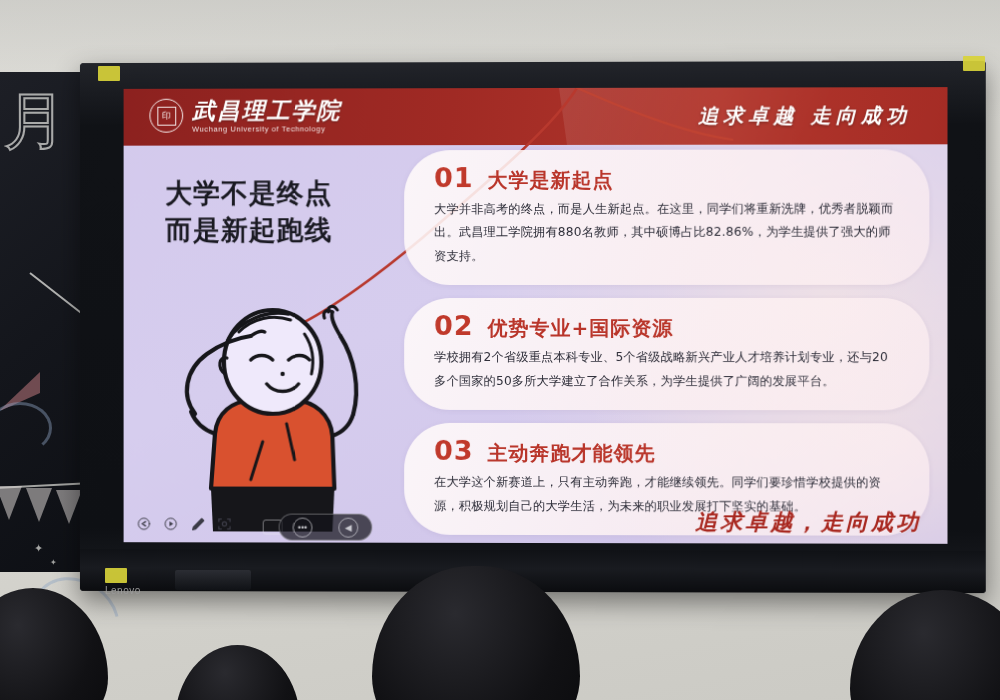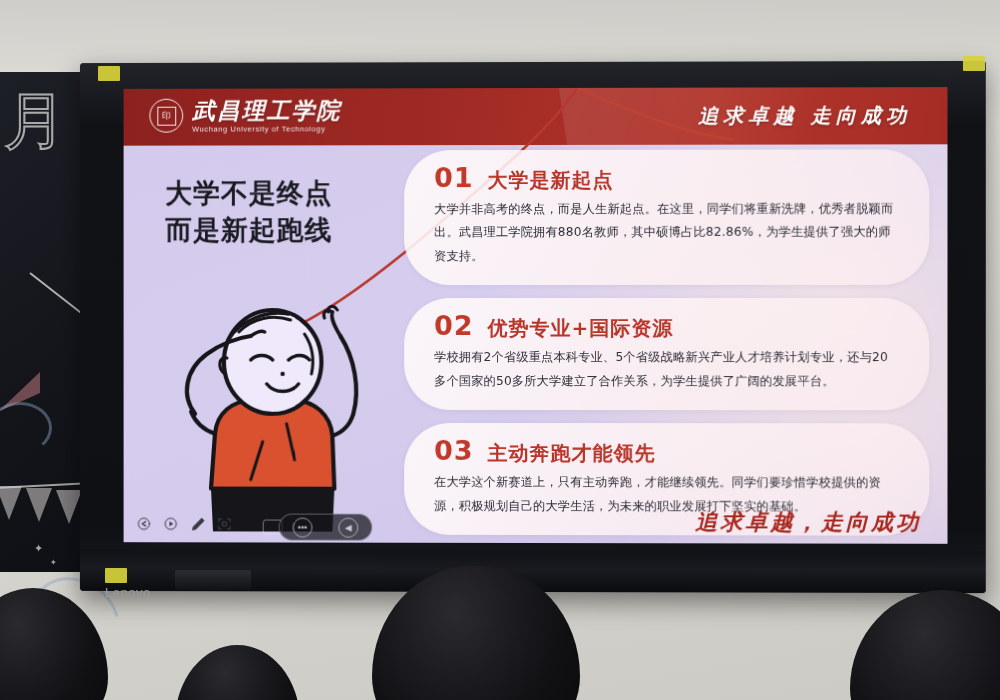--- a/index.html
+++ b/index.html
@@ -66,21 +66,21 @@
   .tv-inner{position:absolute;inset:0;background:linear-gradient(180deg,#22242a,#101216 12%,#0e1014 88%,#1b1d22);border-radius:4px;}
   .tv-screen{
     position:absolute;left:44px;top:26px;width:824px;height:455px;
     overflow:hidden;background:#cfc6e8;
   }
   .corner-mark{position:absolute;width:22px;height:15px;background:#d8d33a;opacity:.92;border-radius:1px;}
   .cm-tl{left:98px;top:66px;}
   .cm-tr{left:963px;top:56px;}
   .cm-bl{left:105px;top:568px;}
   .tv-logo{
-    position:absolute;left:105px;top:585px;color:#9a9a9a;font-size:13px;
+    position:absolute;left:105px;top:585px;color:#9a9a9a;font-size:10px;
     letter-spacing:.5px;font-family:"Liberation Sans",sans-serif;
   }
   .tv-speaker{
     position:absolute;left:175px;top:570px;width:76px;height:20px;
     background:linear-gradient(180deg,#2b2d33,#101216);border-radius:2px;
   }
   .tv-bottom-bar{
     position:absolute;left:0;right:0;bottom:0;height:42px;
     background:linear-gradient(180deg,#101216 0%,#191b20 45%,#0b0c0f 100%);
     border-radius:0 0 4px 4px;

